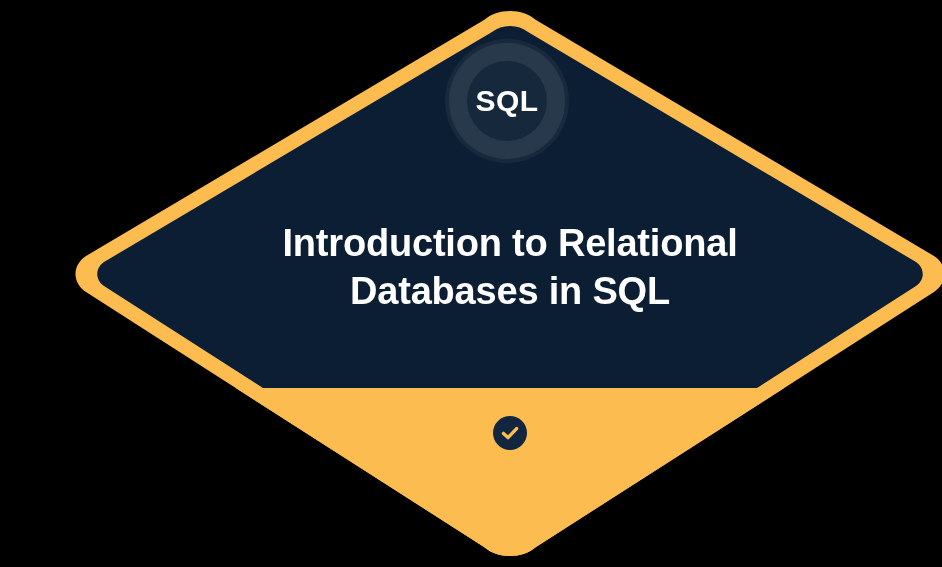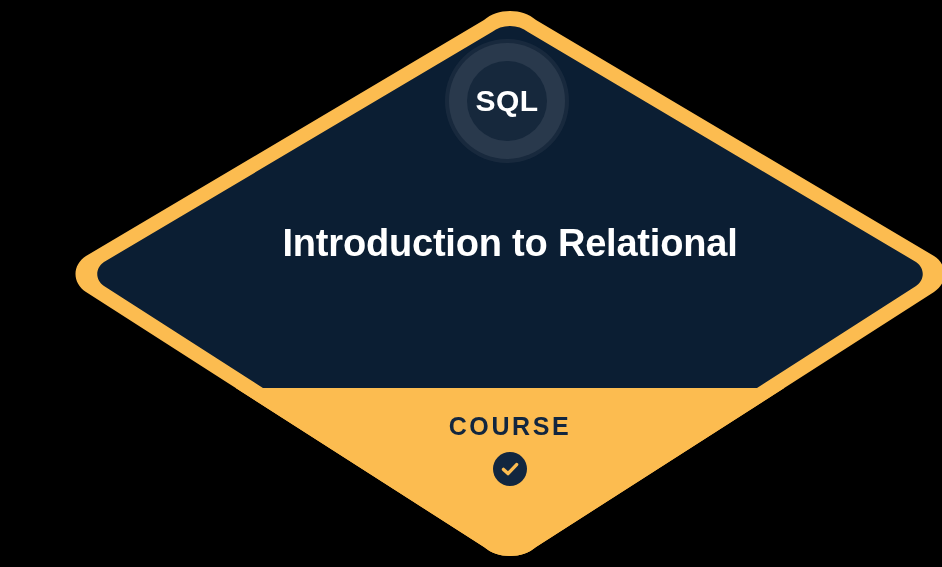--- a/index.html
+++ b/index.html
@@ -161,24 +161,24 @@
   </svg>
 
   <div class="overlay">
 
     <div id="emblem">
       <span id="emblem-label">SQL</span>
     </div>
 
     <div id="course-title">
       <span class="tline">Introduction to Relational</span>
+      <span class="tline">Databases in SQL</span>
     </div>
 
     <div id="status-block">
-      <span class="sline">COURSE</span>
 
       <div id="check-wrap">
         <svg viewBox="0 0 34 34" width="34" height="34" xmlns="http://www.w3.org/2000/svg">
           <circle cx="17" cy="17" r="17" fill="#12263f"></circle>
           <path d="M 10.5 17.4 L 15 21.6 L 23.6 12.6" fill="none" stroke="#fcbc50" stroke-width="3.4" stroke-linecap="round" stroke-linejoin="round"></path>
         </svg>
       </div>
     </div>
 
   </div>

